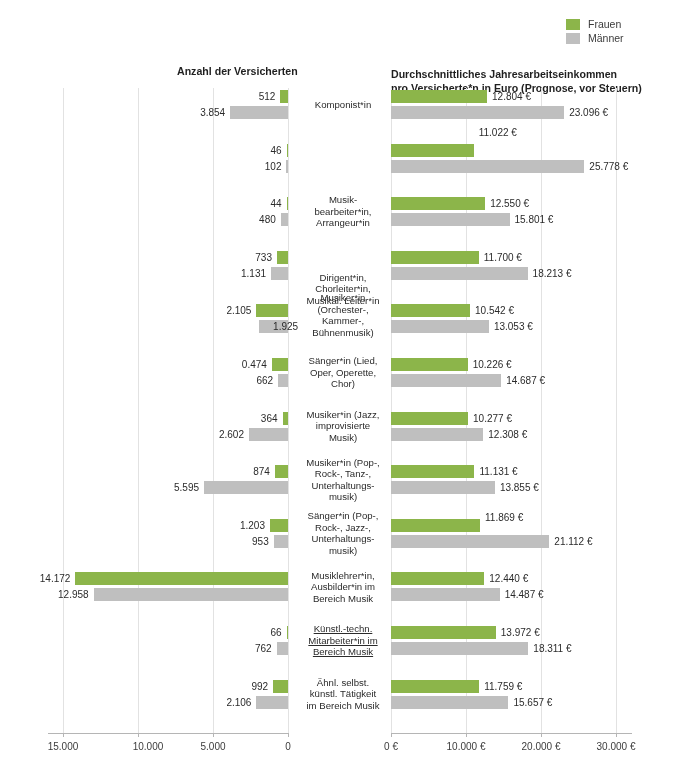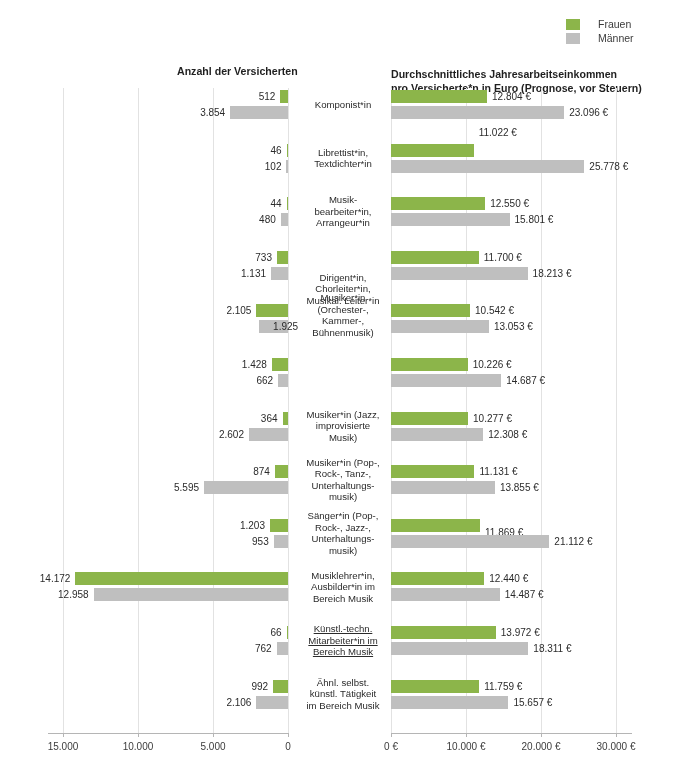--- a/index.html
+++ b/index.html
@@ -22,21 +22,21 @@
     top: 18px;
     left: 0;
     width: 675px;
     height: 30px;
   }
   .legend-item {
     position: absolute;
     left: 566px;
     display: flex;
     align-items: center;
-    gap: 18px;
+    gap: 8px;
     font-size: 10.5px;
     color: #3b3b3b;
   }
   .legend-item.row0 { top: 0px; }
   .legend-item.row1 { top: 14px; }
   .legend-swatch {
     width: 14px;
     height: 11px;
     display: block;
   }
@@ -148,40 +148,40 @@
 <div class="chart-title" id="title-left">Anzahl der Versicherten</div>
 <div class="chart-title" id="title-right">Durchschnittliches Jahresarbeitseinkommen
 pro Versicherte*n in Euro (Prognose, vor Steuern)</div>
 
 <div class="plot" id="plot-left">
     <div class="gridline" style="left: 15px;"></div>
     <div class="tick" style="left: 15px;"></div>
     <div class="ticklabel" style="left: 15px;">15.000</div>
     <div class="gridline" style="left: 90px;"></div>
     <div class="tick" style="left: 90px;"></div>
-    <div class="ticklabel" style="left: 90px;">10.000</div>
+    <div class="ticklabel" style="left: 100px;">10.000</div>
     <div class="gridline" style="left: 165px;"></div>
     <div class="tick" style="left: 165px;"></div>
     <div class="ticklabel" style="left: 165px;">5.000</div>
     <div class="gridline" style="left: 240px;"></div>
     <div class="tick" style="left: 240px;"></div>
     <div class="ticklabel" style="left: 240px;">0</div>
     <div class="axisline" style="width: 241px;"></div>
     <div class="bar f" style="top: 2px; width: 7.68px; left: 232.32px;"></div>
     <div class="vallabel left-side" style="top: 2px; left: 227.32px;">512</div>
     <div class="bar f" style="top: 55.6px; width: 1.5px; left: 238.5px;"></div>
     <div class="vallabel left-side" style="top: 55.6px; left: 233.5px;">46</div>
     <div class="bar f" style="top: 109.2px; width: 1.5px; left: 238.5px;"></div>
     <div class="vallabel left-side" style="top: 109.2px; left: 233.5px;">44</div>
     <div class="bar f" style="top: 162.8px; width: 10.995px; left: 229.005px;"></div>
     <div class="vallabel left-side" style="top: 162.8px; left: 224.005px;">733</div>
     <div class="bar f" style="top: 216.4px; width: 31.575px; left: 208.425px;"></div>
     <div class="vallabel left-side" style="top: 216.4px; left: 203.425px;">2.105</div>
     <div class="bar f" style="top: 270px; width: 16.11px; left: 223.89px;"></div>
-    <div class="vallabel left-side" style="top: 270px; left: 218.89px;">1.428</div>
+    <div class="vallabel left-side" style="top: 270px; left: 218.89px;">0.474</div>
     <div class="bar f" style="top: 323.6px; width: 5.46px; left: 234.54px;"></div>
     <div class="vallabel left-side" style="top: 323.6px; left: 229.54px;">364</div>
     <div class="bar f" style="top: 377.2px; width: 13.11px; left: 226.89px;"></div>
     <div class="vallabel left-side" style="top: 377.2px; left: 221.89px;">874</div>
     <div class="bar f" style="top: 430.8px; width: 18.045px; left: 221.955px;"></div>
     <div class="vallabel left-side" style="top: 430.8px; left: 216.955px;">1.203</div>
     <div class="bar f" style="top: 484.4px; width: 212.58px; left: 27.42px;"></div>
     <div class="vallabel left-side" style="top: 484.4px; left: 22.42px;">14.172</div>
     <div class="bar f" style="top: 538px; width: 1.5px; left: 238.5px;"></div>
     <div class="vallabel left-side" style="top: 538px; left: 233.5px;">66</div>
@@ -236,21 +236,21 @@
     <div class="vallabel right-side" style="top: 162.8px; left: 92.75px;">11.700 €</div>
     <div class="bar f" style="top: 216.4px; width: 79.065px; left: 0px;"></div>
     <div class="vallabel right-side" style="top: 216.4px; left: 84.065px;">10.542 €</div>
     <div class="bar f" style="top: 270px; width: 76.695px; left: 0px;"></div>
     <div class="vallabel right-side" style="top: 270px; left: 81.695px;">10.226 €</div>
     <div class="bar f" style="top: 323.6px; width: 77.0775px; left: 0px;"></div>
     <div class="vallabel right-side" style="top: 323.6px; left: 82.0775px;">10.277 €</div>
     <div class="bar f" style="top: 377.2px; width: 83.4825px; left: 0px;"></div>
     <div class="vallabel right-side" style="top: 377.2px; left: 88.4825px;">11.131 €</div>
     <div class="bar f" style="top: 430.8px; width: 89.0175px; left: 0px;"></div>
-    <div class="vallabel right-side" style="top: 438px; left: 94.0175px; text-align: right;">11.869 €</div>
+    <div class="vallabel right-side" style="top: 423px; left: 94.0175px; text-align: right;">11.869 €</div>
     <div class="bar f" style="top: 484.4px; width: 93.3px; left: 0px;"></div>
     <div class="vallabel right-side" style="top: 484.4px; left: 98.3px;">12.440 €</div>
     <div class="bar f" style="top: 538px; width: 104.79px; left: 0px;"></div>
     <div class="vallabel right-side" style="top: 538px; left: 109.79px;">13.972 €</div>
     <div class="bar f" style="top: 591.6px; width: 88.1925px; left: 0px;"></div>
     <div class="vallabel right-side" style="top: 591.6px; left: 93.1925px;">11.759 €</div>
     <div class="bar m" style="top: 18px; width: 173.22px; left: 0px;"></div>
     <div class="vallabel right-side" style="top: 18px; left: 178.22px;">23.096 €</div>
     <div class="bar m" style="top: 71.6px; width: 193.335px; left: 0px;"></div>
     <div class="vallabel right-side" style="top: 71.6px; left: 198.335px;">25.778 €</div>
@@ -271,32 +271,33 @@
     <div class="bar m" style="top: 500.4px; width: 108.653px; left: 0px;"></div>
     <div class="vallabel right-side" style="top: 500.4px; left: 113.653px;">14.487 €</div>
     <div class="bar m" style="top: 554px; width: 137.333px; left: 0px;"></div>
     <div class="vallabel right-side" style="top: 554px; left: 142.333px;">18.311 €</div>
     <div class="bar m" style="top: 607.6px; width: 117.427px; left: 0px;"></div>
     <div class="vallabel right-side" style="top: 607.6px; left: 122.427px;">15.657 €</div>
   </div>
 
 <div id="categories">
     <div class="cat" style="top: 10.7px;">Komponist*in</div>
-    <div class="cat" style="top: 58.5px;">Librettist*in,
-Textdichter*in</div>
     <div class="cat" style="top: 106.3px;">Musik-
 bearbeiter*in,
 Arrangeur*in</div>
     <div class="cat" style="top: 159.9px; margin-top: 24px;">Dirigent*in,
 Chorleiter*in,
 Musikal. Leiter*in</div>
     <div class="cat" style="top: 204px;">Musiker*in
 (Orchester-,
 Kammer-,
 Bühnenmusik)</div>
+    <div class="cat" style="top: 267.1px;">Sänger*in (Lied,
+Oper, Operette,
+Chor)</div>
     <div class="cat" style="top: 320.7px;">Musiker*in (Jazz,
 improvisierte
 Musik)</div>
     <div class="cat" style="top: 368.5px;">Musiker*in (Pop-,
 Rock-, Tanz-,
 Unterhaltungs-
 musik)</div>
     <div class="cat" style="top: 422.1px;">Sänger*in (Pop-,
 Rock-, Jazz-,
 Unterhaltungs-

